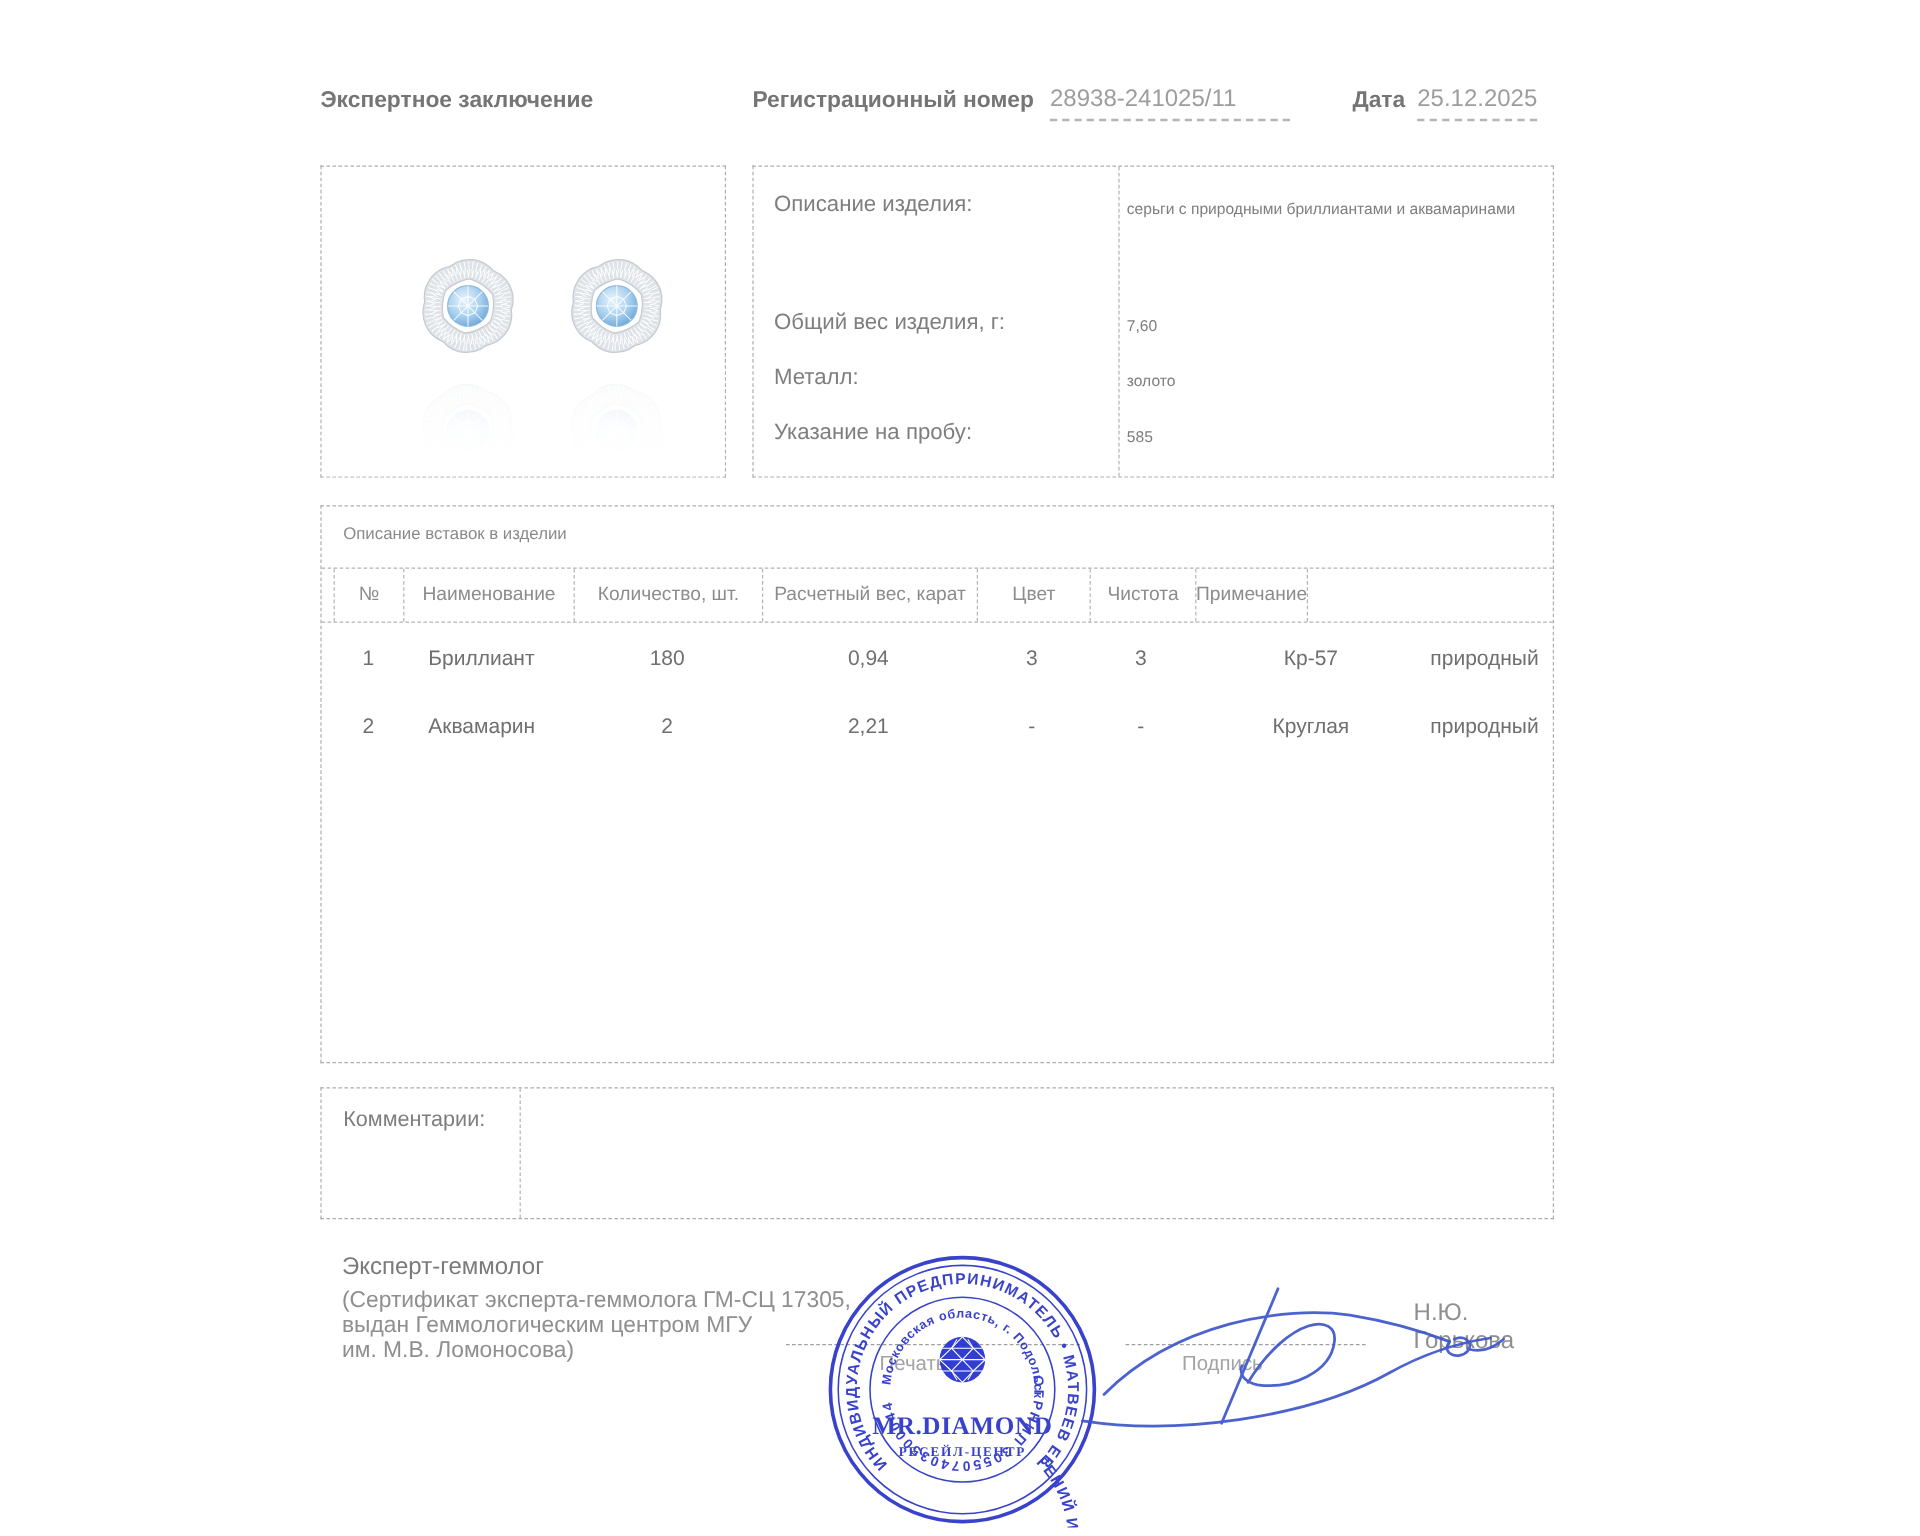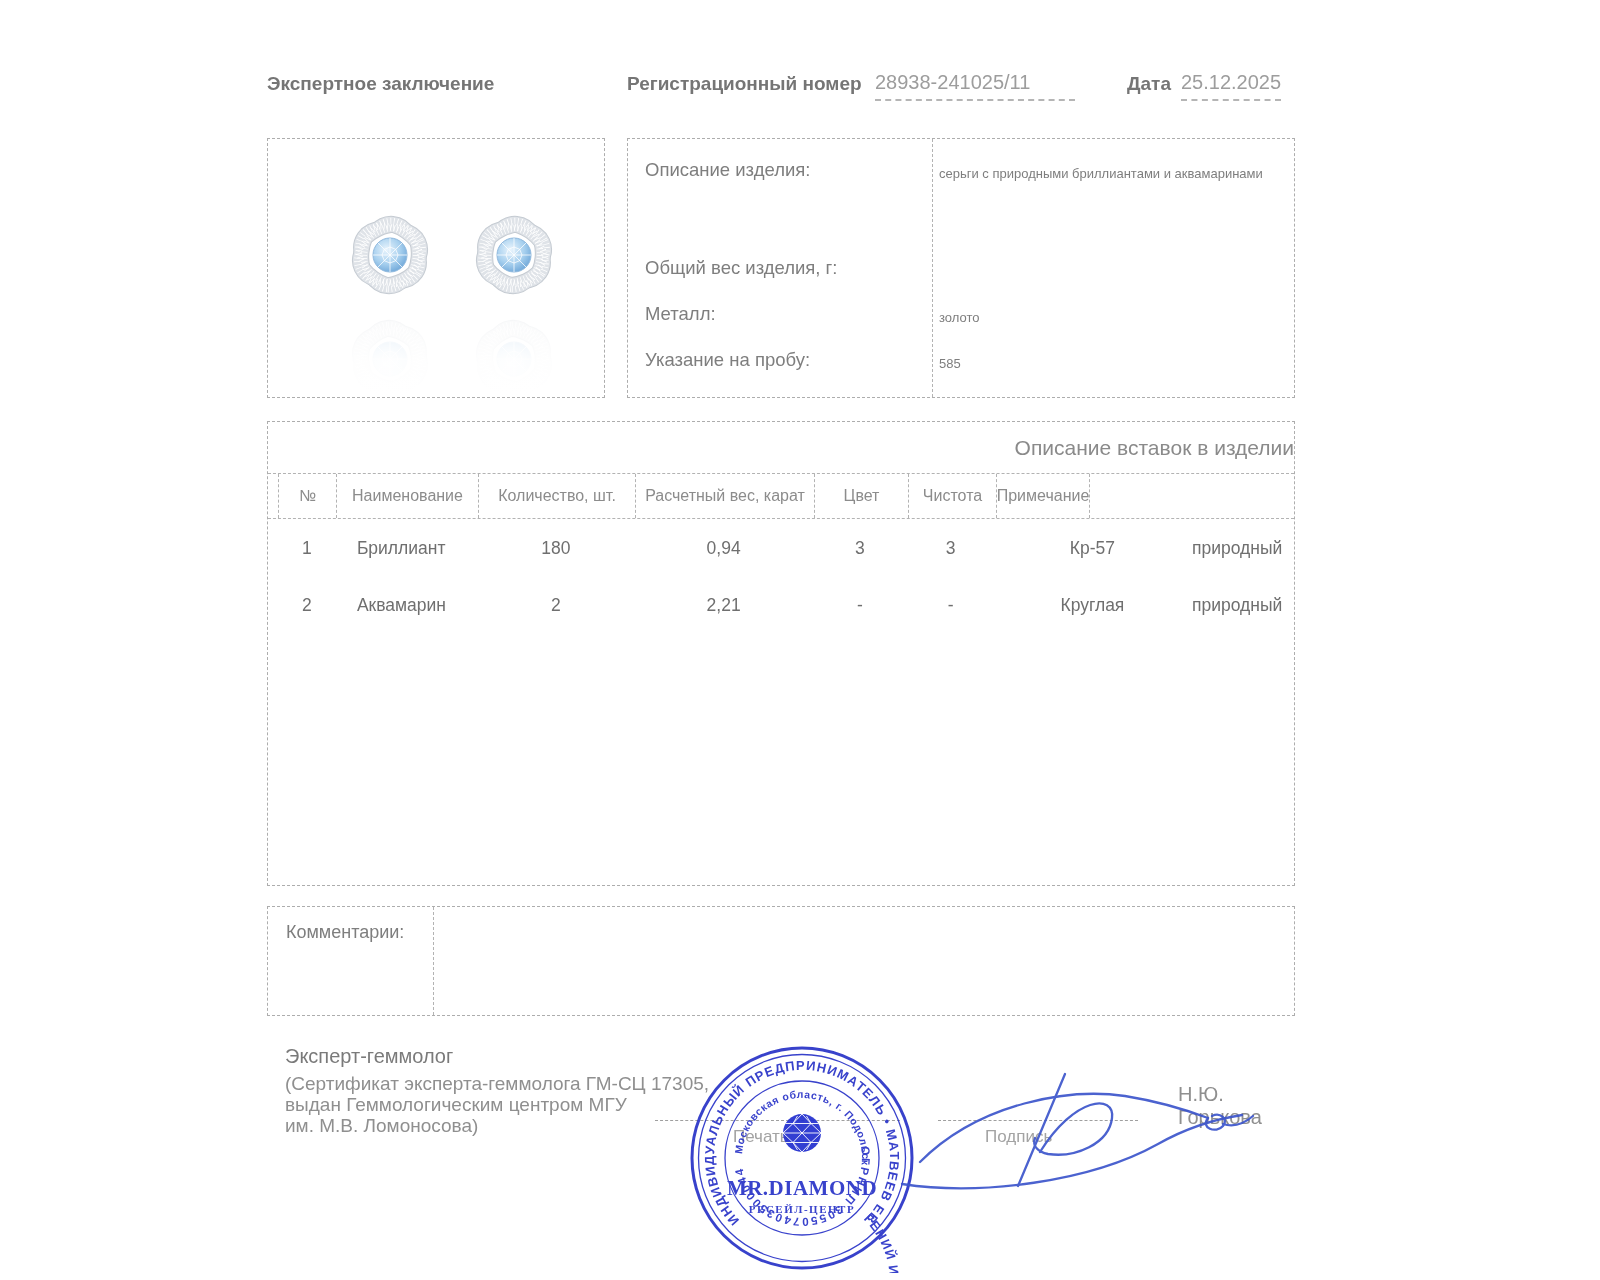--- a/index.html
+++ b/index.html
@@ -11,21 +11,21 @@
   .lbl-bold{font-weight:bold;font-size:19px;color:#757575;}
   .val-light{font-size:20px;color:#9d9d9d;}
   .dash-under{display:inline-block;border-bottom:2px dashed #b5b5b5;padding-bottom:5px;}
   .panel{position:absolute;border:1px dashed #adadad;background:#fff;box-sizing:border-box;}
   
   .desc-divider{position:absolute;left:304px;top:0;bottom:0;border-left:1px dashed #b3b3b3;}
   .desc-label{position:absolute;left:17px;font-size:18.5px;color:#7e7e7e;}
   .desc-value{position:absolute;left:311px;font-size:13px;color:#7e7e7e;line-height:29px;width:360px;}
   
   .tbl-title{height:52px;border-bottom:1px dashed #b3b3b3;box-sizing:border-box;
-    font-size:21px;color:#8a8a8a;padding:14px 0 0 18px;text-align:right;}
+    font-size:14px;color:#8a8a8a;padding:14px 0 0 18px;}
   .tbl-head{display:flex;height:45px;border-bottom:1px dashed #b3b3b3;box-sizing:border-box;
     padding:0 10px;align-items:stretch;}
   .hcell{display:flex;align-items:center;justify-content:center;box-sizing:border-box;
     border-left:1px dashed #b3b3b3;font-size:16px;color:#8c8c8c;text-align:center;}
   .hcell:last-child{border-right:1px dashed #b3b3b3;}
   .tbl-row{display:flex;height:46px;padding:0 10px;align-items:center;}
   .bcell{display:flex;align-items:center;justify-content:center;box-sizing:border-box;
     font-size:17.5px;color:#6f6f6f;}
   .bcell.left{justify-content:flex-start;padding-left:21px;}
   .w0{width:58px}.w1{width:142px}.w2{width:157px}.w3{width:179px}
@@ -97,20 +97,21 @@
       <use href="#pair" transform="scale(1,-1) translate(0,-336)" opacity="0.3"></use>
       <rect x="0" y="166" width="336" height="92" fill="url(#fadeWhite)"></rect>
     </svg>
   </div>
 
   <div class="panel" style="left:627px;top:107px;width:668px;height:260px;">
     <div class="desc-divider"></div>
     <div class="desc-label" style="top:20px;">Описание изделия:</div>
     <div class="desc-value" style="top:20px;">серьги с природными бриллиантами и аквамаринами</div>
     <div class="desc-label" style="top:118px;text-align:right;">Общий вес изделия, г:</div>
+    <div class="desc-value" style="top:118px;">7,60</div>
     <div class="desc-label" style="top:164px;">Металл:</div>
     <div class="desc-value" style="top:164px;">золото</div>
     <div class="desc-label" style="top:210px;">Указание на пробу:</div>
     <div class="desc-value" style="top:210px;">585</div>
   </div>
 
   <div class="panel" style="left:267px;top:390px;width:1028px;height:465px;">
     <div class="tbl-title">Описание вставок в изделии</div>
     <div class="tbl-head">
       <div class="hcell w0">№</div>

